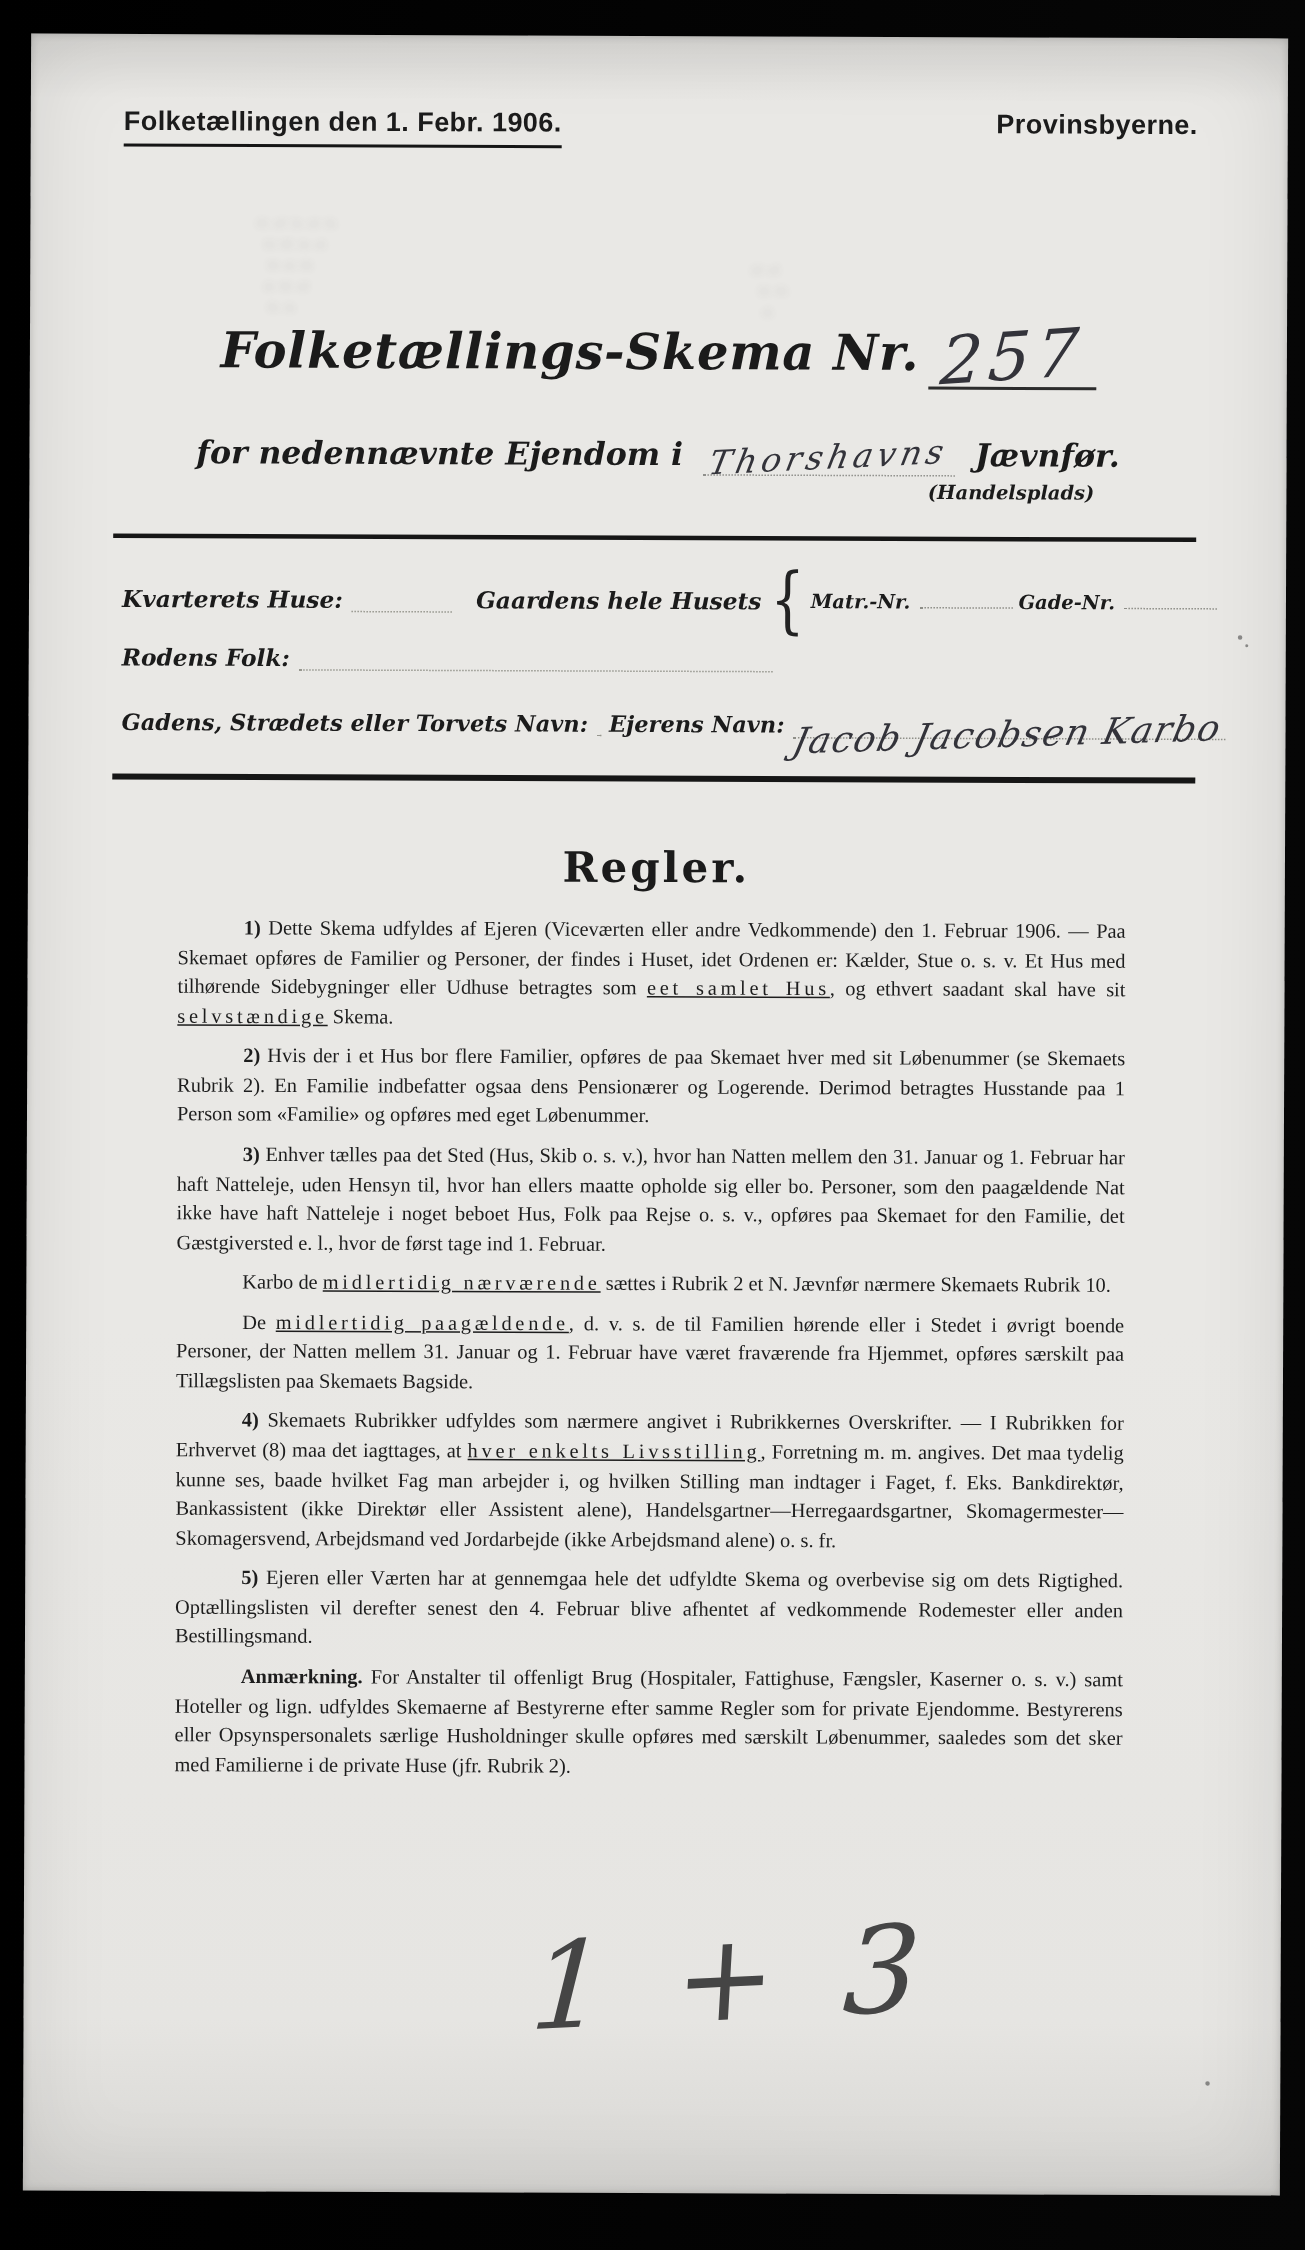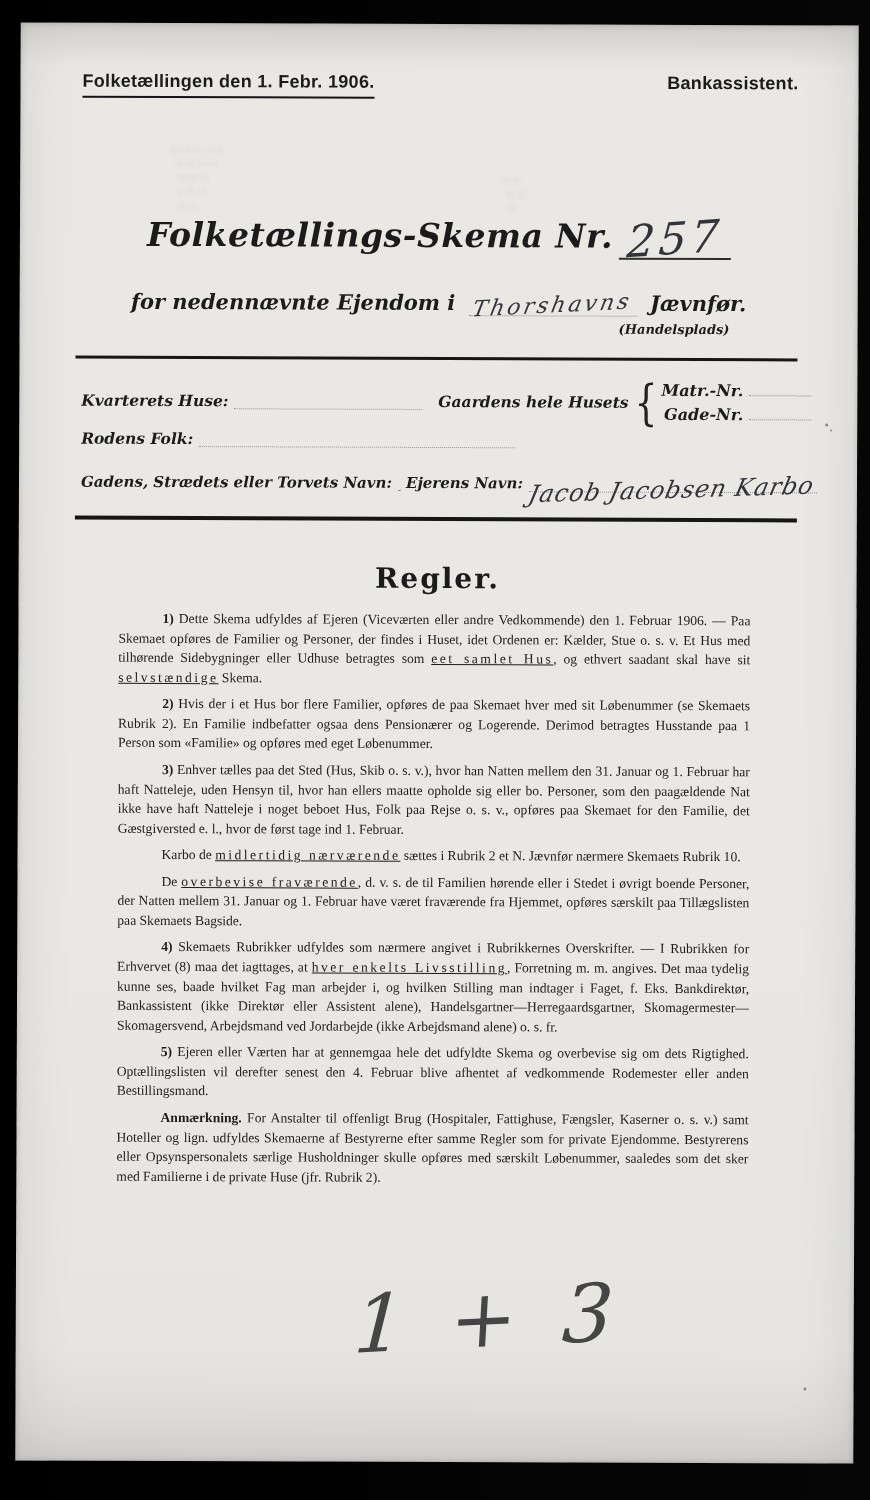--- a/index.html
+++ b/index.html
@@ -42,21 +42,21 @@
   .rule1{top:333px;height:3px;}
   .rule2{top:493px;height:3.5px;}
   
   .frow{position:absolute;display:flex;align-items:center;font-family:"DejaVu Serif", serif;font-style:italic;font-weight:bold;}
   .frow1{top:356px;left:62px;right:46px;font-size:15.5px;}
   .frow2{top:406px;left:62px;width:440px;font-size:15.5px;}
   .frow3{top:450px;left:62px;right:40px;font-size:15px;}
   .dots{flex:1;border-bottom:1px dotted #97978f;height:1em;margin:0 6px;}
   .gaard-group{display:flex;align-items:center;margin-left:10px;}
   .brace{font-size:36px;font-weight:normal;font-style:normal;transform:scaleY(1.35);margin:0 4px 0 6px;color:#222;}
-  .nr-col{display:flex;flex-direction:column;gap:4px;font-size:16px;align-items:flex-end;}
+  .nr-col{display:flex;flex-direction:row;gap:4px;font-size:13px;align-items:flex-end;}
   .nr-line{display:flex;align-items:baseline;}
   .nr-line .shortline{display:inline-block;width:62px;border-bottom:1px dotted #8d8d87;margin-left:6px;height:0.9em;}
   .ejer-slot{position:relative;display:inline-block;width:288px;border-bottom:1px dotted #8f8f89;height:1.1em;margin-left:6px;}
   .hand-ejer{position:absolute;left:0;bottom:-12px;font-size:24px;font-weight:normal;letter-spacing:1px;white-space:nowrap;transform:rotate(-2deg) skewX(-14deg);}
   
   .regler-h{position:absolute;top:538px;left:0;right:0;text-align:center;font-weight:bold;font-size:28px;letter-spacing:2px;font-family:"DejaVu Serif", serif;}
   .regler-body{position:absolute;top:586px;left:100px;width:632px;font-size:13.6px;line-height:1.44;text-align:justify;color:#1d1d1d;}
   .regler-body p{margin:0 0 7px 0;text-indent:44px;}
   .plabel{font-weight:bold;}
   .spaced{letter-spacing:2.5px;text-decoration:underline;}
@@ -77,21 +77,21 @@
   fil ffl ilt tfi
    lfi tli ffi
   ili ffi tlf
    fli ilt</div>
   <div class="ghost" style="top:150px;left:480px;">ilf tfl
   lfi ffi
    tli</div>
 
   <div class="hdr">
     <span class="hdr-left">Folketællingen den 1. Febr. 1906.</span>
-    <span class="hdr-right">Bankassistent.</span>
+    <span class="hdr-right">Provinsbyerne.</span>
   </div>
 
   <div class="title-row">
     <span>Folketællings-Skema Nr.</span><span class="nr-slot"><span class="hand hand-nr">257</span></span>
   </div>
 
   <div class="subtitle-row">
     <span>for nedennævnte Ejendom i</span>
     <span class="place-slot"><span class="hand hand-place">Thorshavns</span></span>
     <span>Jævnfør.</span>
@@ -134,21 +134,21 @@
   </div>
 
   <div class="rule rule2"></div>
 
   <div class="regler-h">Regler.</div>
   <div class="regler-body" id="regler-paragraphs">
       <p><span class="plabel">1)</span><span> Dette Skema udfyldes af Ejeren (Viceværten eller andre Vedkommende) den 1. Februar 1906. — Paa Skemaet opføres de Familier og Personer, der findes i Huset, idet Ordenen er: Kælder, Stue o. s. v. Et Hus med tilhørende Sidebygninger eller Udhuse betragtes som </span><span class="spaced">eet samlet Hus</span><span>, og ethvert saadant skal have sit </span><span class="spaced">selvstændige</span><span> Skema.</span></p>
       <p><span class="plabel">2)</span><span> Hvis der i et Hus bor flere Familier, opføres de paa Skemaet hver med sit Løbenummer (se Skemaets Rubrik 2). En Familie indbefatter ogsaa dens Pensionærer og Logerende. Derimod betragtes Husstande paa 1 Person som «Familie» og opføres med eget Løbenummer.</span></p>
       <p><span class="plabel">3)</span><span> Enhver tælles paa det Sted (Hus, Skib o. s. v.), hvor han Natten mellem den 31. Januar og 1. Februar har haft Natteleje, uden Hensyn til, hvor han ellers maatte opholde sig eller bo. Personer, som den paagældende Nat ikke have haft Natteleje i noget beboet Hus, Folk paa Rejse o. s. v., opføres paa Skemaet for den Familie, det Gæstgiversted e. l., hvor de først tage ind 1. Februar.</span></p>
       <p><span>Karbo de </span><span class="spaced">midlertidig nærværende</span><span> sættes i Rubrik 2 et N. Jævnfør nærmere Skemaets Rubrik 10.</span></p>
-      <p><span>De </span><span class="spaced">overbevise fraværende</span><span>, d. v. s. de til Familien hørende eller i Stedet i øvrigt boende Personer, der Natten mellem 31. Januar og 1. Februar have været fraværende fra Hjemmet, opføres særskilt paa Tillægslisten paa Skemaets Bagside.</span></p>
+      <p><span>De </span><span class="spaced">midlertidig paagældende</span><span>, d. v. s. de til Familien hørende eller i Stedet i øvrigt boende Personer, der Natten mellem 31. Januar og 1. Februar have været fraværende fra Hjemmet, opføres særskilt paa Tillægslisten paa Skemaets Bagside.</span></p>
       <p><span class="plabel">4)</span><span> Skemaets Rubrikker udfyldes som nærmere angivet i Rubrikkernes Overskrifter. — I Rubrikken for Erhvervet (8) maa det iagttages, at </span><span class="spaced">hver enkelts Livsstilling</span><span>, Forretning m. m. angives. Det maa tydelig kunne ses, baade hvilket Fag man arbejder i, og hvilken Stilling man indtager i Faget, f. Eks. Bankdirektør, Bankassistent (ikke Direktør eller Assistent alene), Handelsgartner—Herregaardsgartner, Skomagermester—Skomagersvend, Arbejdsmand ved Jordarbejde (ikke Arbejdsmand alene) o. s. fr.</span></p>
       <p><span class="plabel">5)</span><span> Ejeren eller Værten har at gennemgaa hele det udfyldte Skema og overbevise sig om dets Rigtighed. Optællingslisten vil derefter senest den 4. Februar blive afhentet af vedkommende Rodemester eller anden Bestillingsmand.</span></p>
       <p><span class="plabel">Anmærkning.</span><span> For Anstalter til offenligt Brug (Hospitaler, Fattighuse, Fængsler, Kaserner o. s. v.) samt Hoteller og lign. udfyldes Skemaerne af Bestyrerne efter samme Regler som for private Ejendomme. Bestyrerens eller Opsynspersonalets særlige Husholdninger skulle opføres med særskilt Løbenummer, saaledes som det sker med Familierne i de private Huse (jfr. Rubrik 2).</span></p>
     </div>
 
   <div class="pencil">1 + 3</div>
 
   <div class="speck" style="top:398px;left:806px;width:3px;height:3px;"></div>
   <div class="speck" style="top:404px;left:811px;width:2px;height:2px;"></div>
   <div class="speck" style="top:1362px;left:788px;width:3px;height:3px;"></div>

